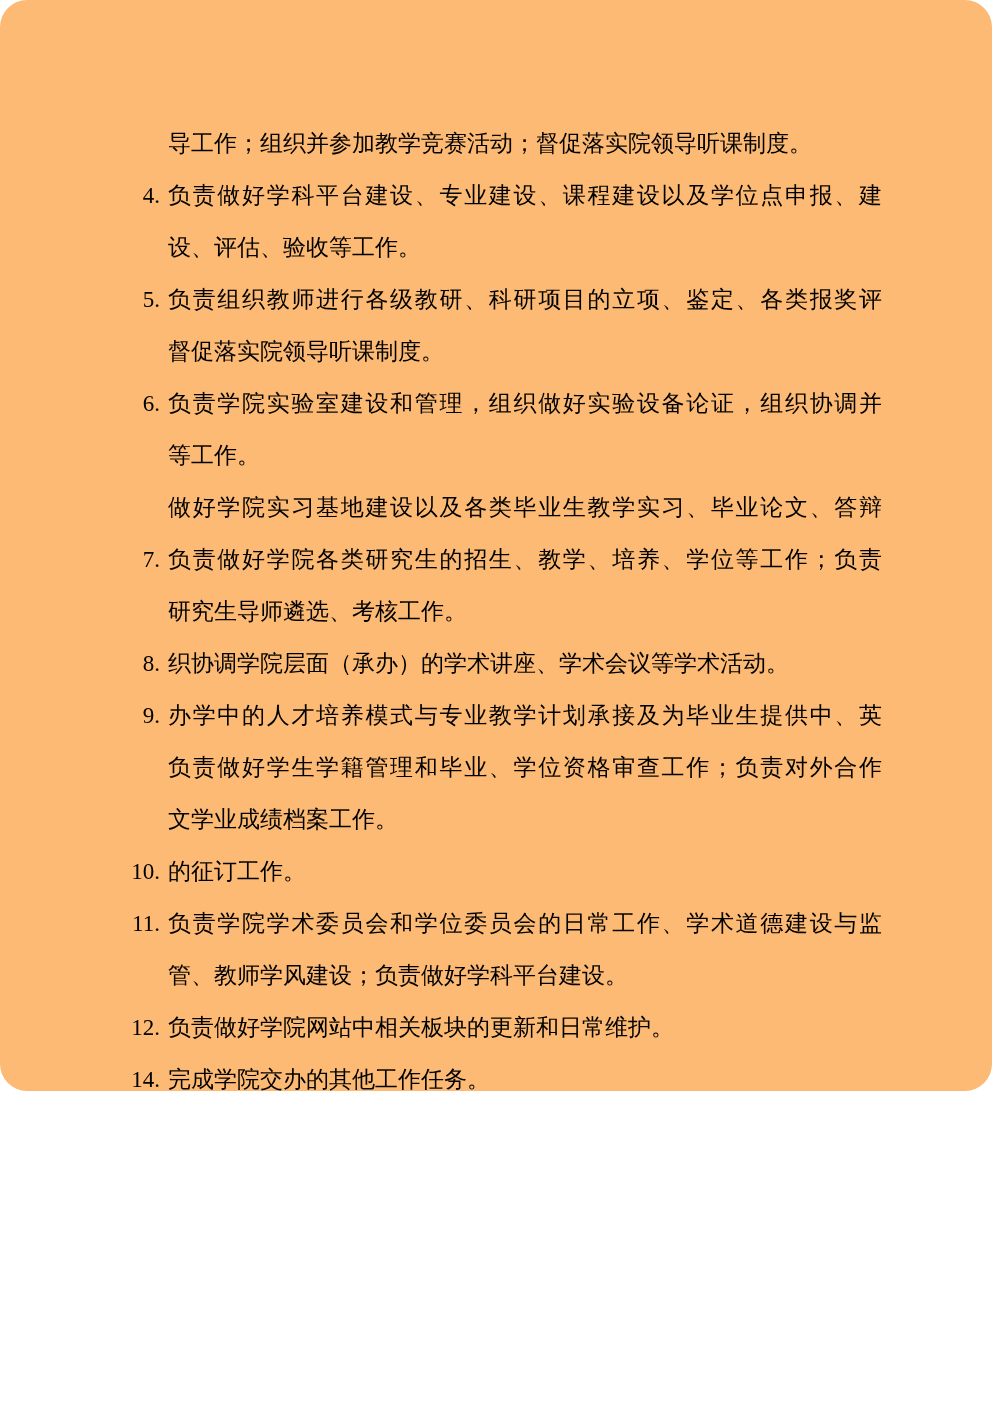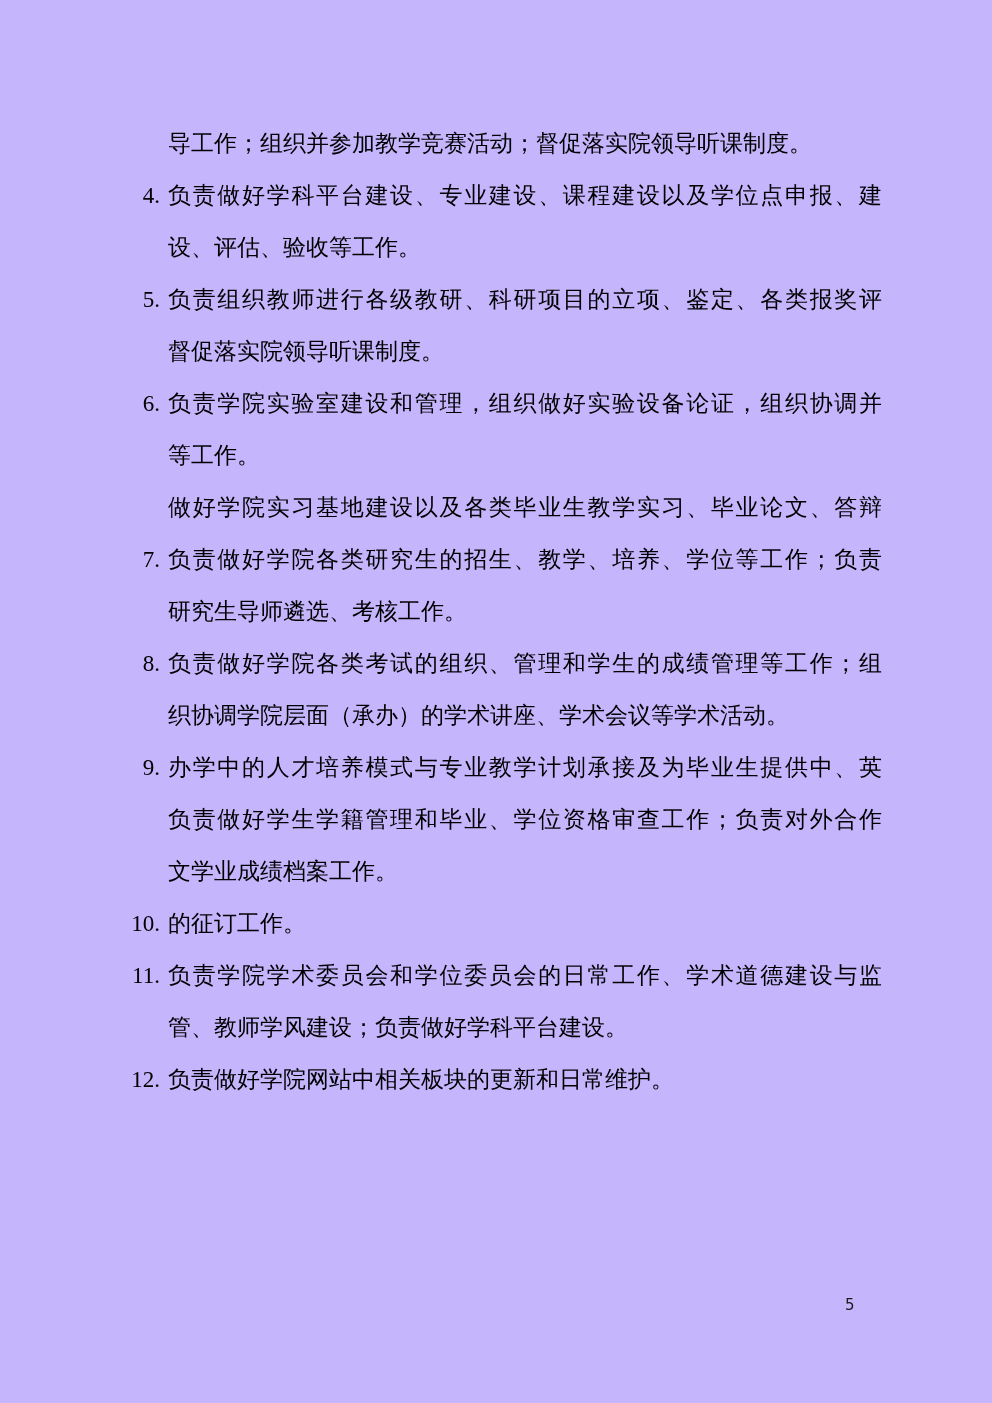--- a/index.html
+++ b/index.html
@@ -3,25 +3,26 @@
 <meta charset="utf-8">
 <style>
   html, body {
     margin: 0;
     padding: 0;
     background: #ffffff;
   }
   .page {
     position: relative;
     width: 992px;
-    height: 1403px;
-    background: #c4b5fd;
+    height: 1091px;
+    background: #fdba74;
     color: #000000;
     font-family: "Liberation Serif", "DejaVu Serif", serif;
     overflow: hidden;
+    border-radius: 27px;
   }
   .doc {
     position: absolute;
     left: 128px;
     top: 118px;
     width: 754px;
   }
   .para {
     display: flex;
     align-items: flex-start;
@@ -94,21 +95,20 @@
       <div class="para">
         <div class="marker">7.</div>
         <div class="lines">
           <div class="line full">负责做好学院各类研究生的招生、教学、培养、学位等工作；负责</div>
           <div class="line">研究生导师遴选、考核工作。</div>
         </div>
       </div>
       <div class="para">
         <div class="marker">8.</div>
         <div class="lines">
-          <div class="line full">负责做好学院各类考试的组织、管理和学生的成绩管理等工作；组</div>
           <div class="line">织协调学院层面（承办）的学术讲座、学术会议等学术活动。</div>
         </div>
       </div>
       <div class="para">
         <div class="marker">9.</div>
         <div class="lines">
           <div class="line full">办学中的人才培养模式与专业教学计划承接及为毕业生提供中、英</div>
           <div class="line full">负责做好学生学籍管理和毕业、学位资格审查工作；负责对外合作</div>
           <div class="line">文学业成绩档案工作。</div>
         </div>
@@ -125,15 +125,21 @@
           <div class="line full">负责学院学术委员会和学位委员会的日常工作、学术道德建设与监</div>
           <div class="line">管、教师学风建设；负责做好学科平台建设。</div>
         </div>
       </div>
       <div class="para">
         <div class="marker">12.</div>
         <div class="lines">
           <div class="line">负责做好学院网站中相关板块的更新和日常维护。</div>
         </div>
       </div>
+      <div class="para">
+        <div class="marker">14.</div>
+        <div class="lines">
+          <div class="line">完成学院交办的其他工作任务。</div>
+        </div>
+      </div>
     </div>
   <div class="page-num">5</div>
 </div>
 
 </body></html>

